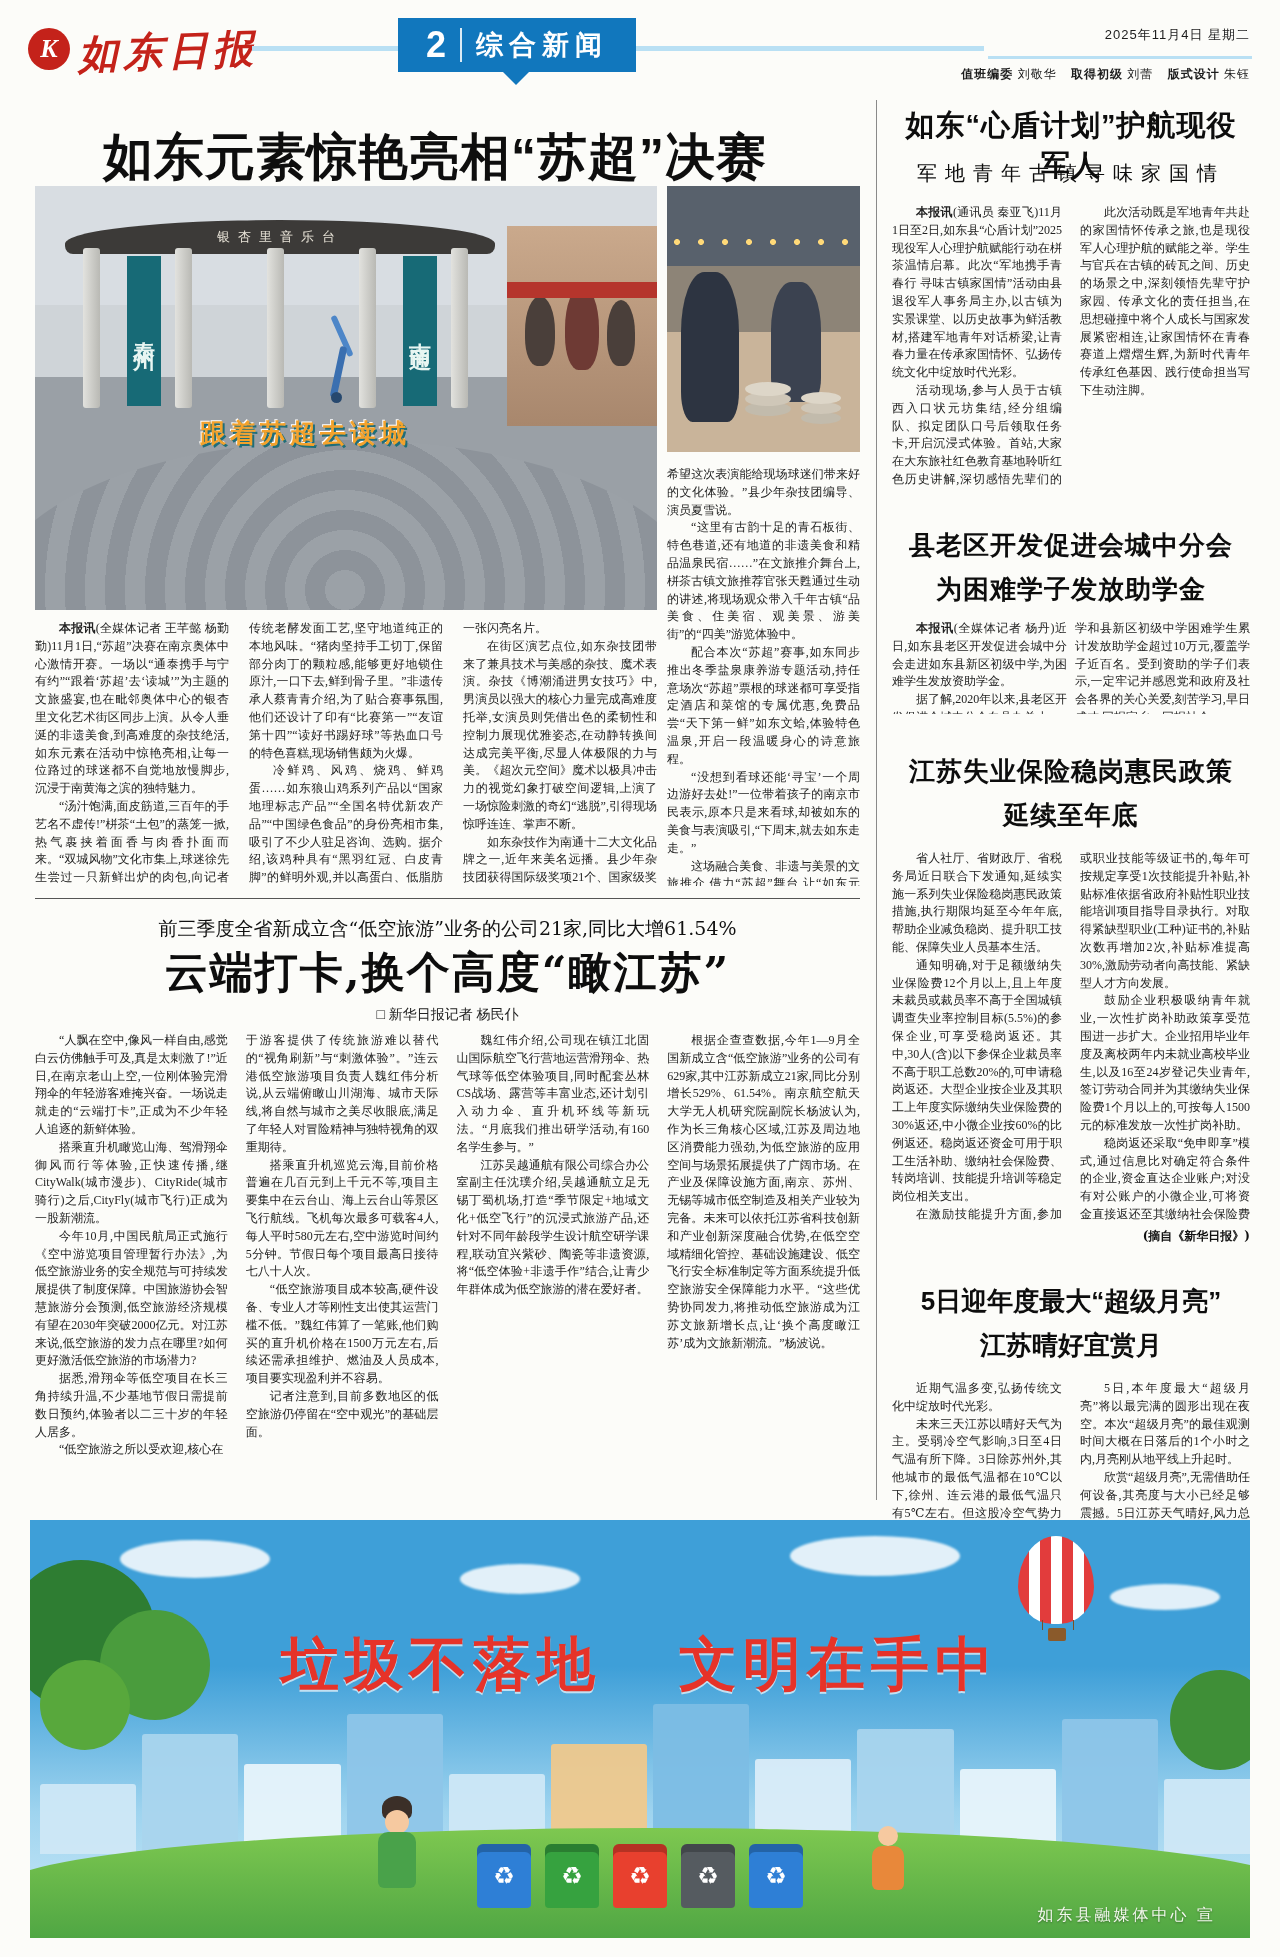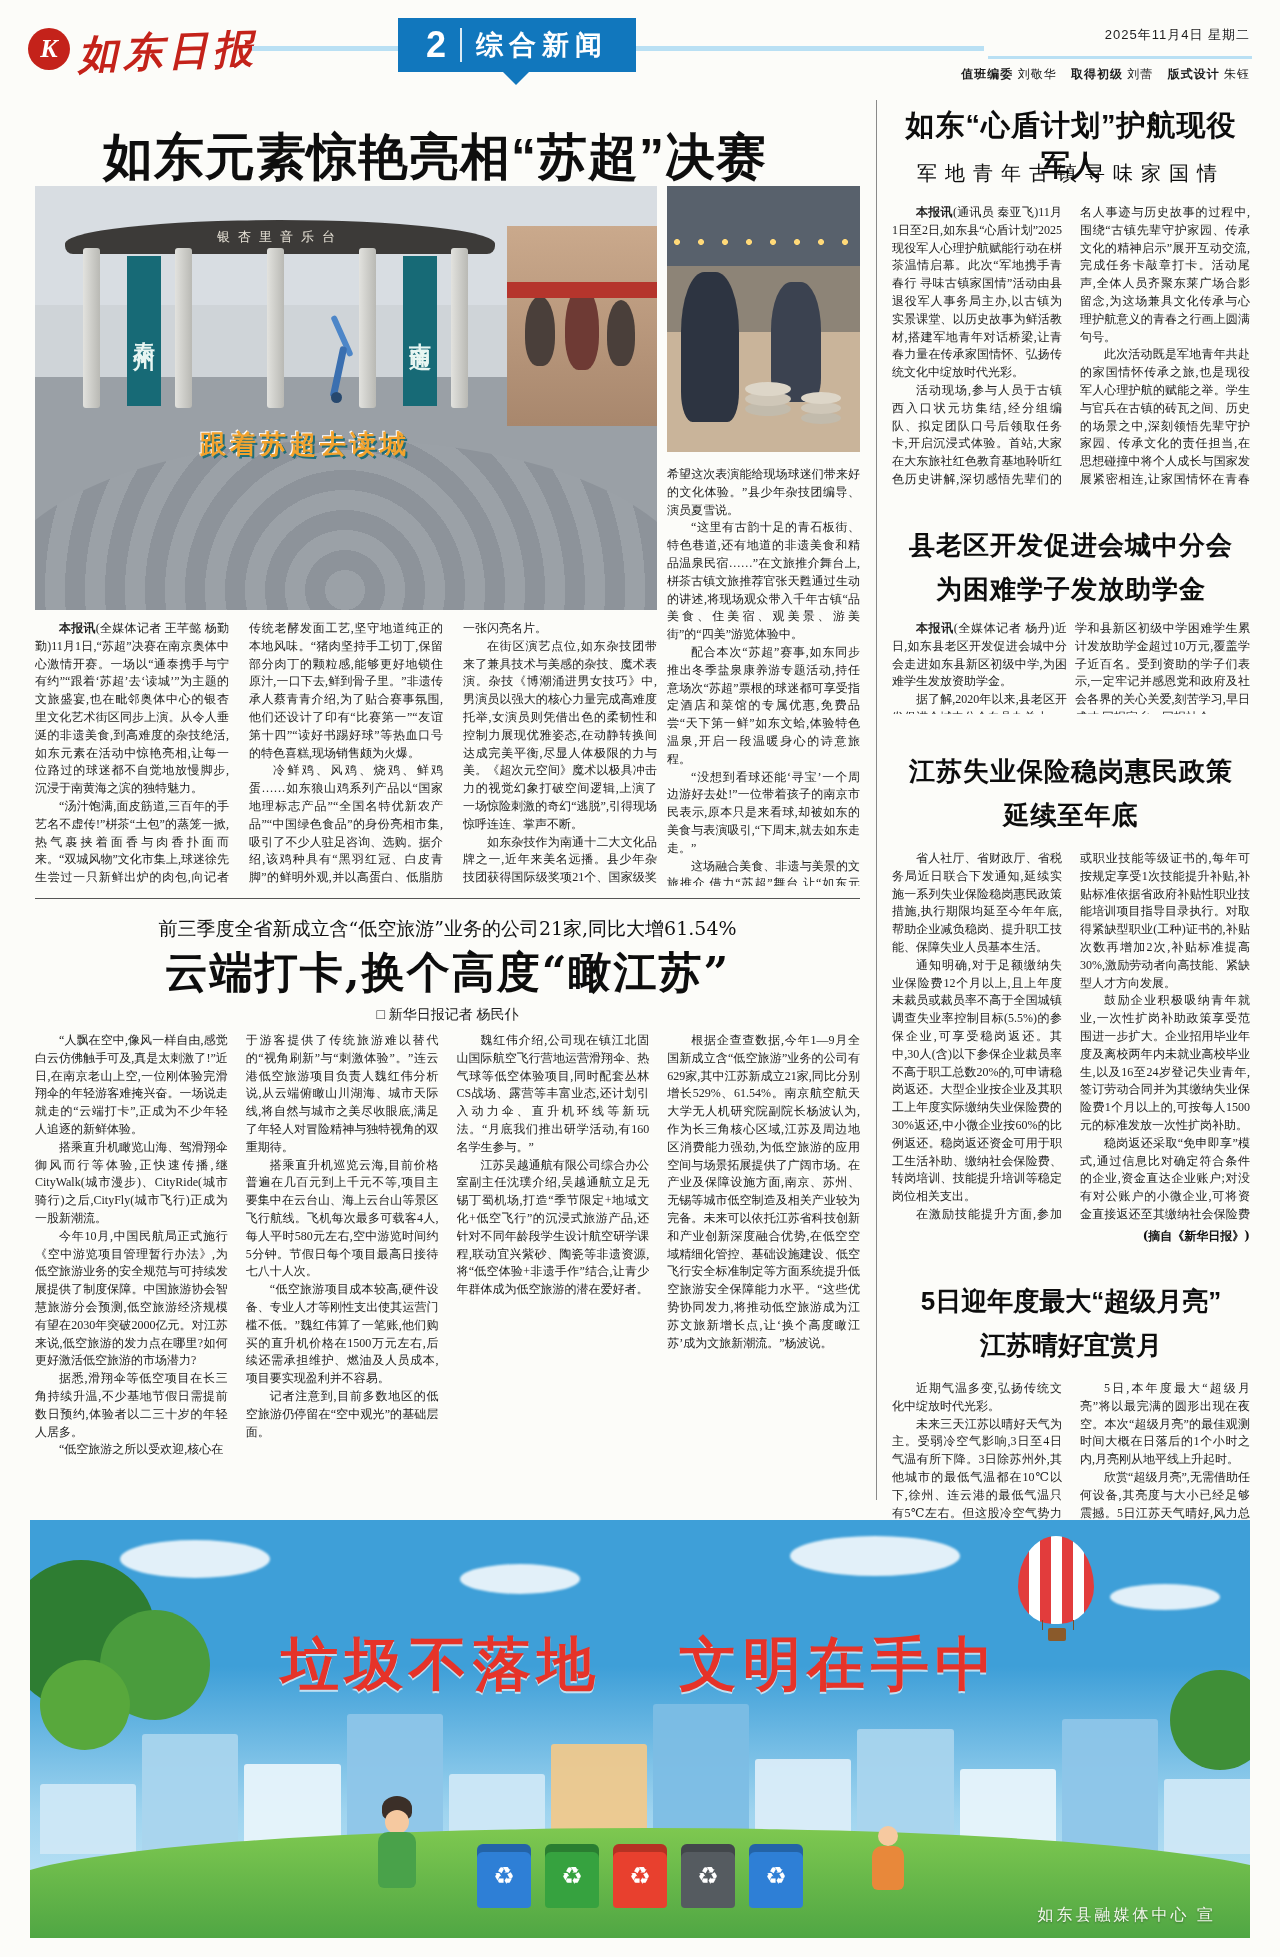--- a/index.html
+++ b/index.html
@@ -46,21 +46,21 @@
   .photo{overflow:hidden;background:#b9c2c9;}
   .photo-main{left:35px;top:186px;width:622px;height:424px;background:linear-gradient(#d8dde2 0 28%,#cfd4d8 28% 45%,#9aa0a6 45%);}
   .arch{position:absolute;left:30px;top:34px;width:430px;height:34px;background:#3c3a38;border-radius:50% 50% 8px 8px/70% 70% 8px 8px;
     color:#e9e4d8;display:flex;align-items:center;justify-content:center;font:13px "Liberation Sans",sans-serif;letter-spacing:8px;}
   .pcol{position:absolute;top:62px;width:17px;height:160px;background:linear-gradient(90deg,#e2e2de,#b9b9b4);border-radius:3px;}
   .pbanner{position:absolute;top:70px;width:34px;height:150px;background:#176a76;color:#e8f6f2;
     writing-mode:vertical-rl;display:flex;align-items:center;justify-content:center;
     font:700 22px "Liberation Sans",sans-serif;letter-spacing:6px;}
   .plaza{position:absolute;left:-40px;bottom:-130px;width:700px;height:300px;border-radius:50%;
     background:repeating-radial-gradient(circle at 50% 50%,#9ba1a7 0 20px,#8d939a 20px 40px);}
-  .ground-text{position:absolute;left:120px;top:241px;width:300px;text-align:center;
+  .ground-text{position:absolute;left:120px;top:230px;width:300px;text-align:center;
     font:900 26px "Liberation Sans",sans-serif;color:#f3a22c;text-shadow:2px 2px 0 #1f6e79,-1px -1px 0 #fff;letter-spacing:4px;}
   .acrobat-head{position:absolute;left:296px;top:206px;width:11px;height:11px;border-radius:50%;background:#27486e;}
   .acrobat-body{position:absolute;left:300px;top:160px;width:7px;height:52px;background:#3a6fb0;transform:rotate(12deg);border-radius:3px;}
   .acrobat-leg{position:absolute;left:304px;top:128px;width:6px;height:44px;background:#4d86c8;transform:rotate(-24deg);border-radius:3px;}
   .crowd{position:absolute;right:0;top:40px;width:150px;height:200px;background:linear-gradient(#caa98c,#a8876d);}
   .crowd i{position:absolute;border-radius:50% 50% 40% 40%;background:#4a3f3a;}
   .redstrip{position:absolute;right:0;top:96px;width:150px;height:16px;background:#b5352c;}
   .photo-stall{left:667px;top:186px;width:193px;height:266px;background:linear-gradient(#58616c 0 30%,#8d8477 30% 55%,#c9b49a 55%);}
   .tentline{position:absolute;left:0;top:52px;width:100%;height:8px;
     background:radial-gradient(circle 3px at 10px 4px,#ffd978 95%,transparent) 0 0/24px 8px repeat-x;}
@@ -199,21 +199,20 @@
   </div>
 
 <div class="abs rt rt1" style="top:106px;">如东“心盾计划”护航现役军人</div>
 <div class="abs rt rt1sub" style="top:160px;">军地青年古镇寻味家国情</div>
 <div class="abs cols" style="left:892px;top:204px;width:358px;height:286px;gap:18px;">
     <div class="tcol">
       <p><b>本报讯</b>(通讯员 秦亚飞)11月1日至2日,如东县“心盾计划”2025现役军人心理护航赋能行动在栟茶温情启幕。此次“军地携手青春行 寻味古镇家国情”活动由县退役军人事务局主办,以古镇为实景课堂、以历史故事为鲜活教材,搭建军地青年对话桥梁,让青春力量在传承家国情怀、弘扬传统文化中绽放时代光彩。</p>
       <p>活动现场,参与人员于古镇西入口状元坊集结,经分组编队、拟定团队口号后领取任务卡,开启沉浸式体验。首站,大家在大东旅社红色教育基地聆听红色历史讲解,深切感悟先辈们的家国担当;随后各小组自选线路开展景点打卡,在探访古镇风貌、记录</p>
     </div>
     <div class="tcol">
-      <p class="cont">名人事迹与历史故事的过程中,围绕“古镇先辈守护家园、传承文化的精神启示”展开互动交流,完成任务卡敲章打卡。活动尾声,全体人员齐聚东莱广场合影留念,为这场兼具文化传承与心理护航意义的青春之行画上圆满句号。</p>
       <p>此次活动既是军地青年共赴的家国情怀传承之旅,也是现役军人心理护航的赋能之举。学生与官兵在古镇的砖瓦之间、历史的场景之中,深刻领悟先辈守护家园、传承文化的责任担当,在思想碰撞中将个人成长与国家发展紧密相连,让家国情怀在青春赛道上熠熠生辉,为新时代青年传承红色基因、践行使命担当写下生动注脚。</p>
     </div>
   </div>
 
 <div class="abs rt rtserif" style="top:528px;">县老区开发促进会城中分会</div>
 <div class="abs rt rtserif" style="top:572px;">为困难学子发放助学金</div>
 <div class="abs cols" style="left:892px;top:620px;width:358px;height:94px;gap:8px;">
     <div class="tcol">
       <p><b>本报讯</b>(全媒体记者 杨丹)近日,如东县老区开发促进会城中分会走进如东县新区初级中学,为困难学生发放资助学金。</p>
       <p>据了解,2020年以来,县老区开发促进会城中分会向县九总小</p>

